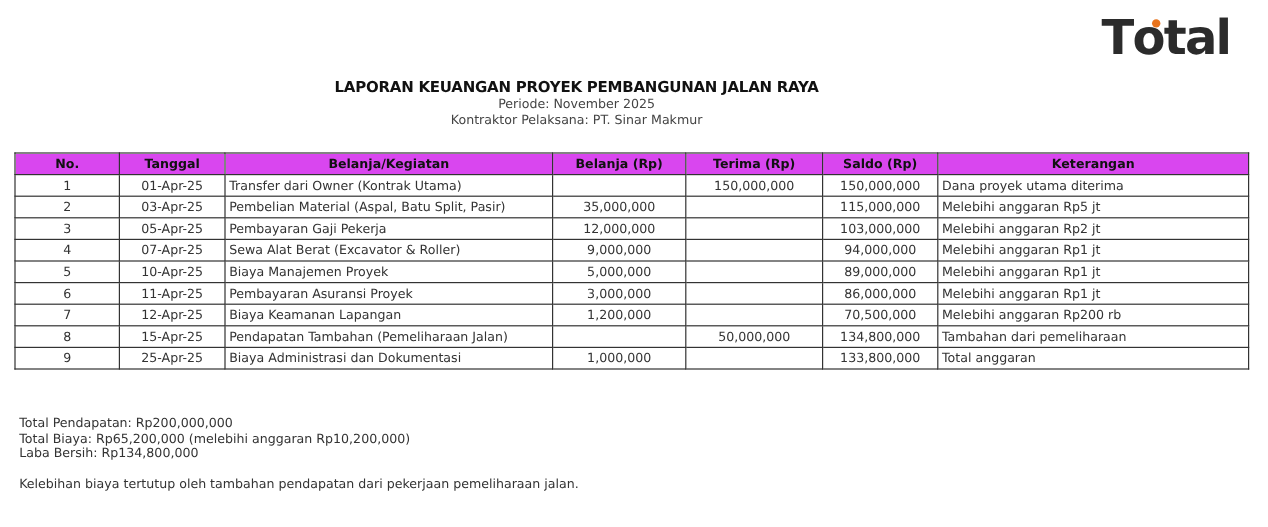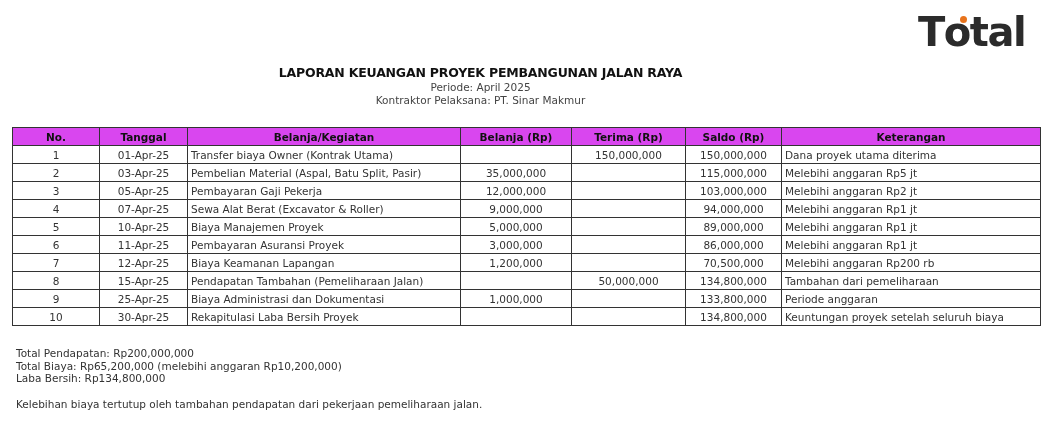--- a/index.html
+++ b/index.html
@@ -33,21 +33,21 @@
   </style>
 </head>
 <body>
 
 <div class="logo">
   <span class="dot-wrap"><span>T</span></span><span class="dot-wrap"><span class="orange-dot"></span><span>otal</span></span>
 </div>
 
 <div class="title-block">
   <div class="title">LAPORAN KEUANGAN PROYEK PEMBANGUNAN JALAN RAYA</div>
-  <div class="subtitle">Periode: April 2025</div>
+  <div class="subtitle">Periode: November 2025</div>
   <div class="subtitle">Kontraktor Pelaksana: PT. Sinar Makmur</div>
 </div>
 
 <table>
   <colgroup>
     <col style="width:87px">
       <col style="width:88px">
       <col style="width:273px">
       <col style="width:111px">
       <col style="width:114px">
@@ -62,21 +62,21 @@
       <th>Belanja (Rp)</th>
       <th>Terima (Rp)</th>
       <th>Saldo (Rp)</th>
       <th>Keterangan</th>
     </tr>
   </thead>
   <tbody id="tbody">
   <tr>
         <td class="c">1</td>
         <td class="c">01-Apr-25</td>
-        <td class="l">Transfer biaya Owner (Kontrak Utama)</td>
+        <td class="l">Transfer dari Owner (Kontrak Utama)</td>
         <td class="c"></td>
         <td class="c">150,000,000</td>
         <td class="c">150,000,000</td>
         <td class="l">Dana proyek utama diterima</td>
       </tr>
       <tr>
         <td class="c">2</td>
         <td class="c">03-Apr-25</td>
         <td class="l">Pembelian Material (Aspal, Batu Split, Pasir)</td>
         <td class="c">35,000,000</td>
@@ -138,30 +138,21 @@
         <td class="c">134,800,000</td>
         <td class="l">Tambahan dari pemeliharaan</td>
       </tr>
       <tr>
         <td class="c">9</td>
         <td class="c">25-Apr-25</td>
         <td class="l">Biaya Administrasi dan Dokumentasi</td>
         <td class="c">1,000,000</td>
         <td class="c"></td>
         <td class="c">133,800,000</td>
-        <td class="l">Periode anggaran</td>
-      </tr>
-      <tr>
-        <td class="c">10</td>
-        <td class="c">30-Apr-25</td>
-        <td class="l">Rekapitulasi Laba Bersih Proyek</td>
-        <td class="c"></td>
-        <td class="c"></td>
-        <td class="c">134,800,000</td>
-        <td class="l">Keuntungan proyek setelah seluruh biaya</td>
+        <td class="l">Total anggaran</td>
       </tr>
     </tbody>
 </table>
 
 <div class="notes">
   <div>Total Pendapatan: Rp200,000,000</div>
   <div>Total Biaya: Rp65,200,000 (melebihi anggaran Rp10,200,000)</div>
   <div>Laba Bersih: Rp134,800,000</div>
   <div class="final">Kelebihan biaya tertutup oleh tambahan pendapatan dari pekerjaan pemeliharaan jalan.</div>
 </div>

